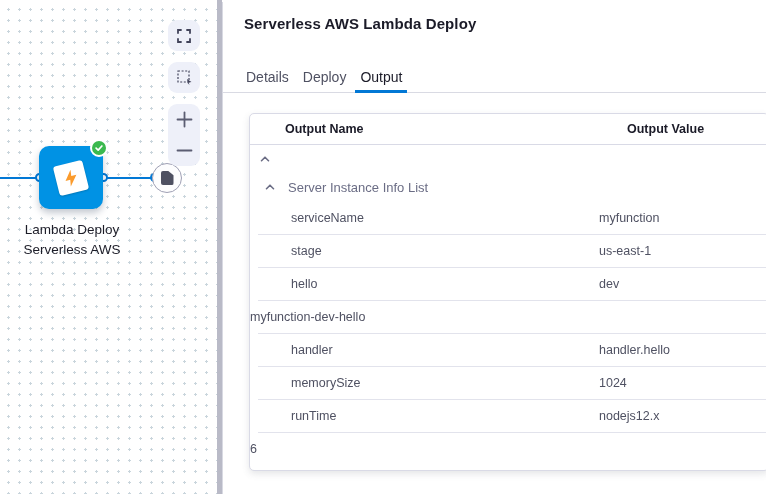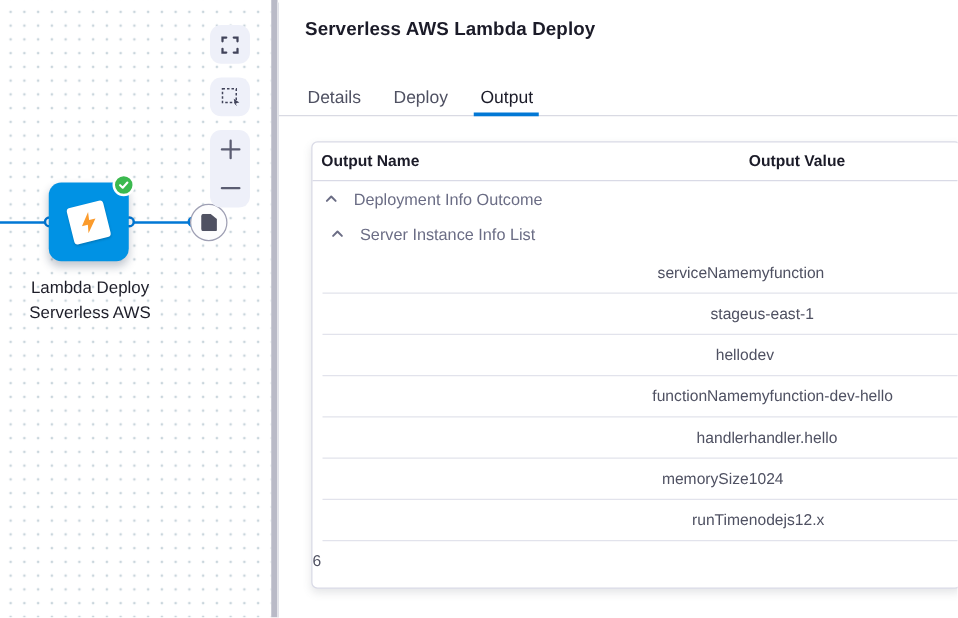--- a/index.html
+++ b/index.html
@@ -45,43 +45,43 @@
   
   .divider { position:absolute; left:217px; top:0; width:5px; height:494px;
     background:#b9bac7; cursor:col-resize; }
 
   
   .panel { position:absolute; left:222px; top:2px; width:444px; height:494px;
     background:#fff; border-left:1px solid #d8d9e2; }
   .panel-title { position:absolute; left:21px; top:13px; font-size:15px; font-weight:700;
     color:#1b1b28; letter-spacing:.1px; }
   .tabs-row { position:absolute; left:0; top:59px; width:544px; height:32px;
-    border-bottom:1px solid #d9dae3; display:flex; gap:24px; padding-left:22px; }
+    border-bottom:1px solid #d9dae3; display:flex; gap:12px; padding-left:22px; }
   .tab { font-size:14px; color:#4f5162; background:none; border:none; cursor:pointer;
     padding:0 1px; position:relative; font-family:inherit; }
   .tab.active { color:#1b1b28; font-weight:400; }
   .tab.active::after { content:""; position:absolute; left:-4px; right:-4px; bottom:-1px;
     height:3px; background:#0278d5; }
 
   .card { position:absolute; left:26px; top:111px; width:520px;
     background:#fff; border:1px solid #d9dae6; border-radius:5px;
     box-shadow:0 3px 7px rgba(96,97,112,.16); }
   .thead { display:grid; grid-template-columns:349px 1fr; height:31px;
     align-items:center; border-bottom:1px solid #d9dae6; }
-  .th { font-size:12.5px; font-weight:700; color:#1b1b28; }
+  .th { font-size:12.5px; font-weight:700; color:#1b1b28;margin-left:28px; }
   .th-name { padding-left:7px; }
   .group-row { height:28px; display:flex; align-items:center; gap:11px;
     color:#6b6d85; font-size:13px; cursor:pointer; }
   .group-0 { padding-left:8px; }
   .group-1 { padding-left:13px; }
   .kv-row { position:relative; height:33px; display:grid; grid-template-columns:349px 1fr;
     align-items:center; font-size:12.5px; color:#4f5162; }
   .kv-row + .kv-row::before { content:""; position:absolute; top:0; left:8px; right:0;
     height:1px; background:#e2e3ec; }
-  .kv-key { padding-left:41px;text-align:right; }
+  .kv-key { padding-left:41px; }
   .rows-pad { padding-bottom:5px; }
 
   svg { display:block; }
 </style>
 </head>
 <body>
 
 <div class="app">
 
   <div class="canvas">
@@ -158,21 +158,20 @@
     <div class="card">
       <div class="thead">
         <div class="th th-name">Output Name</div>
         <div class="th">Output Value</div>
       </div>
 
       <div class="group-row group-0">
         <svg width="14" height="14" viewBox="0 0 14 14">
           <polyline points="3.5,8.7 7,5.2 10.5,8.7" fill="none" stroke="#6b6d85" stroke-width="1.6" stroke-linecap="round" stroke-linejoin="round"></polyline>
         </svg>
-        <span>Deployment Info Outcome</span>
       </div>
 
       <div class="group-row group-1">
         <svg width="14" height="14" viewBox="0 0 14 14">
           <polyline points="3.5,8.7 7,5.2 10.5,8.7" fill="none" stroke="#6b6d85" stroke-width="1.6" stroke-linecap="round" stroke-linejoin="round"></polyline>
         </svg>
         <span>Server Instance Info List</span>
       </div>
 
       <div class="rows-pad">
@@ -182,21 +181,20 @@
         </div>
         <div class="kv-row">
           <div class="kv-key">stage</div>
           <div class="kv-val">us-east-1</div>
         </div>
         <div class="kv-row">
           <div class="kv-key">hello</div>
           <div class="kv-val">dev</div>
         </div>
         <div class="kv-row">
-          <div class="kv-key">functionName</div>
           <div class="kv-val">myfunction-dev-hello</div>
         </div>
         <div class="kv-row">
           <div class="kv-key">handler</div>
           <div class="kv-val">handler.hello</div>
         </div>
         <div class="kv-row">
           <div class="kv-key">memorySize</div>
           <div class="kv-val">1024</div>
         </div>

